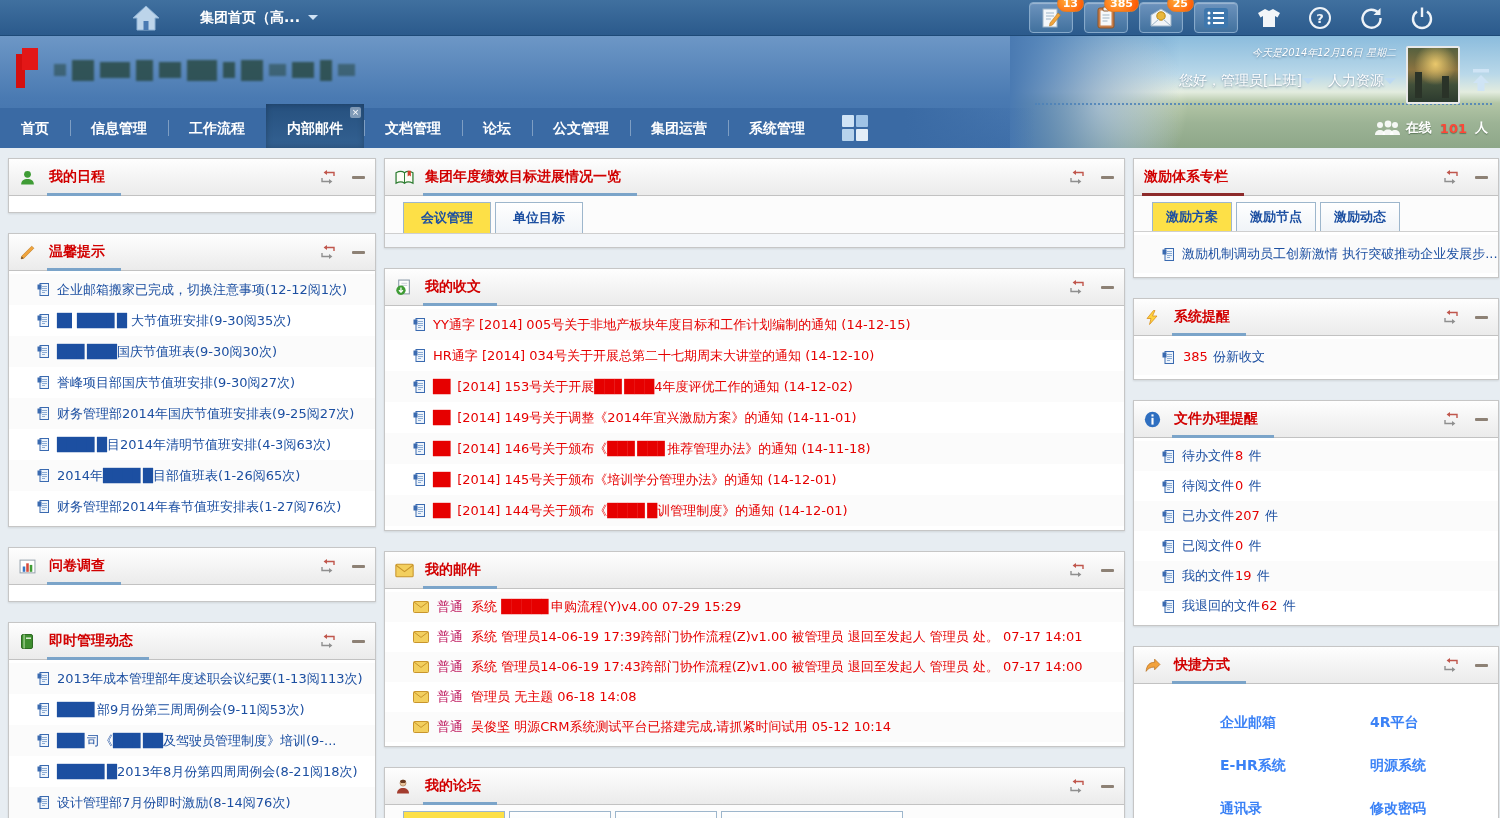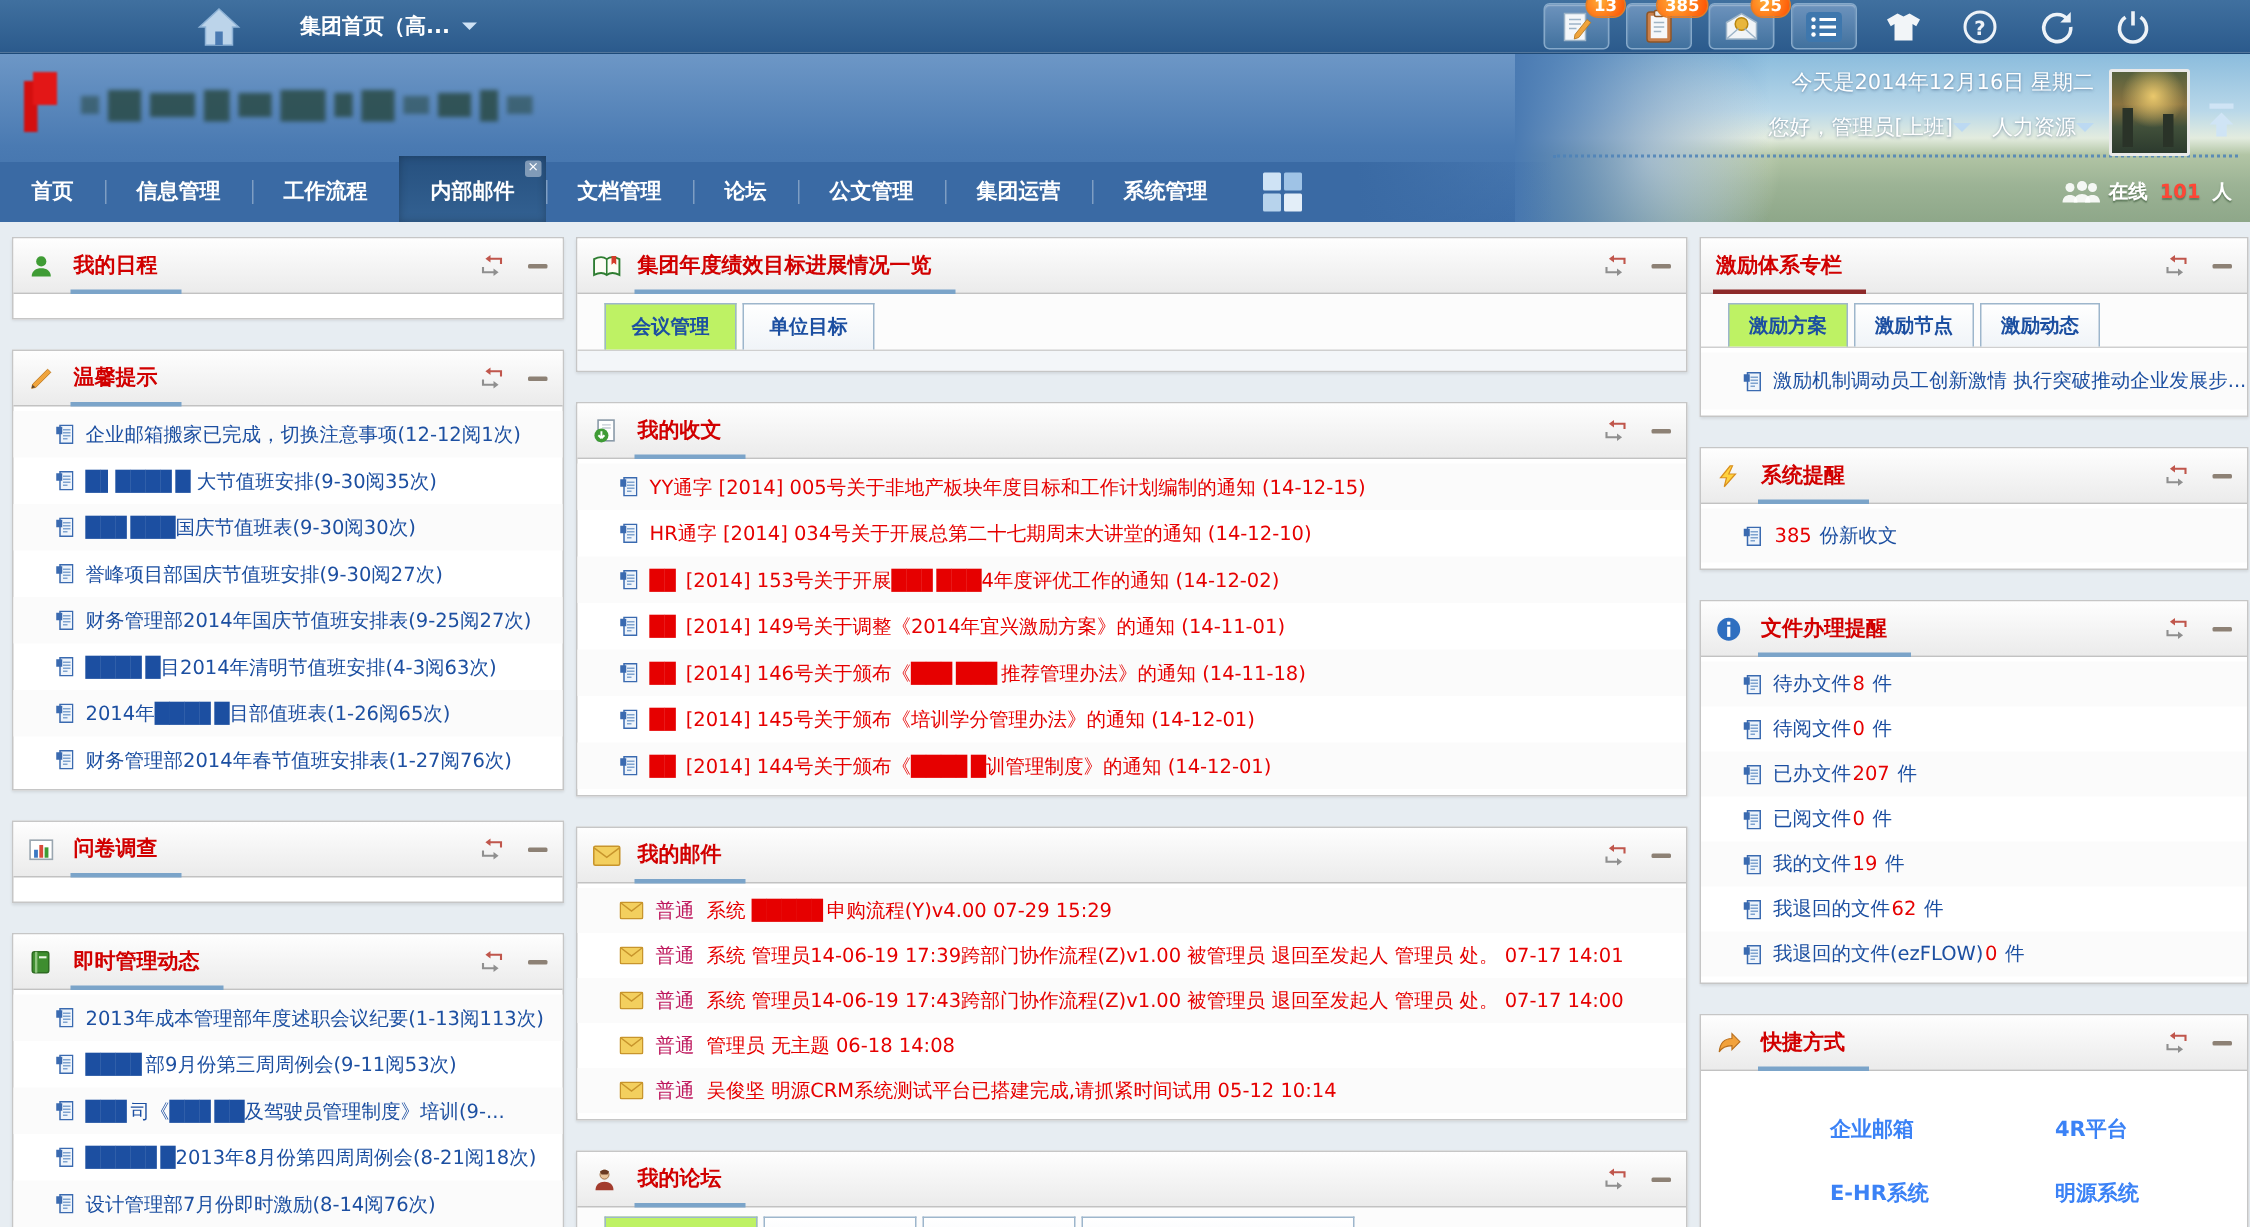--- a/index.html
+++ b/index.html
@@ -46,21 +46,21 @@
   .logo { position:absolute; left:14px; top:12px; display:flex; align-items:center; }
   .logo-mark { position:relative; width:26px; height:44px; filter:blur(.6px); }
   .logo-mark::before { content:""; position:absolute; left:2px; top:6px; width:9px; height:34px; background:#d40f0f; }
   .logo-mark::after  { content:""; position:absolute; left:8px; top:0;  width:16px; height:22px; background:#e31717; }
   .logo-text { display:flex; align-items:center; margin-left:14px; }
   .px { display:inline-block; background:#27473f; opacity:.8; filter:blur(1.3px); height:16px; margin-right:6px; }
   .px.w1{width:12px} .px.w2{width:22px} .px.w3{width:30px} .px.w4{width:17px}
   .px.t{height:21px} .px.s{height:12px; opacity:.55}
 
   .header-info { position:absolute; right:104px; top:10px; text-align:right; color:#fff; z-index:2; text-shadow:0 1px 2px rgba(30,60,100,.5); }
-  .date-line { font-size:14px; }
+  .date-line { font-size:10px;font-style:italic; }
   .user-line { font-size:14px; margin-top:12px; display:flex; align-items:center; justify-content:flex-end; gap:0; }
   .sm-caret { width:0;height:0;border:6px solid transparent;border-top-color:#bcd9f2;margin-top:6px; display:inline-block; cursor:pointer;}
   .thumb {
     position:absolute; right:40px; top:10px; width:54px; height:58px; z-index:2; cursor:pointer;
     border:2px solid #e9e9e9; border-radius:2px;
     background:
       radial-gradient(circle at 55% 30%, rgba(240,205,110,.95) 0%, rgba(240,205,110,0) 45%),
       linear-gradient(180deg,#55603e 0%, #8a7340 40%, #41503a 68%, #2c3a2e 100%);
   }
   .thumb::before { content:""; position:absolute; left:7px; bottom:4px; width:7px; height:26px; background:#2a3328; }
@@ -105,21 +105,21 @@
   .red-list .row a { color:#e60000; }
   .mail-label { color:#be185d; margin-right:8px; }
   .mail-text { color:#e60000 !important; }
   .pre-t, .post-t { color:#1c4fa1; }
   .cnt-t { color:#e60000; padding:0 1px; }
   .empty-body { height:16px; }
   .strip { height:13px; background:#f3f6f9; }
 
   .tab-row { display:flex; gap:4px; padding:6px 0 0 18px; background:#fcfcfc; border-bottom:1px solid #cfcfcf; }
   .tab { border:1px solid #9db6cc; border-bottom:none; padding:6px 17px; font-size:13px; font-weight:bold; color:#1c4fa1; background:linear-gradient(#ffffff,#f0f4f8); cursor:pointer; white-space:nowrap; }
-  .tab.active { background:#bef264; }
+  .tab.active { background:#fde047; }
   .tab-row.small .tab { padding:5px 13px; }
   .tab-row.forum .tab { padding:6px 24px; }
   .tab-row.forum .tab.wide { padding:6px 38px; }
 
   .sc-grid { display:grid; grid-template-columns:150px 150px; row-gap:25px; padding:30px 20px 34px 86px; }
   .sc-grid a { color:#3b82f6; font-weight:bold; font-size:14px; }
 </style>
 </head>
 <body>
 
@@ -958,30 +958,20 @@
             <span class="ditm">
               <svg width="12" height="13" viewBox="0 0 12 13">
                 <rect x="3" y="0.5" width="8.5" height="12" fill="#eef4fb" stroke="#3a6ab0"></rect>
                 <path d="M5 3.5h5M5 5.5h5M5 7.5h5M5 9.5h3" stroke="#7fa3cf" stroke-width=".9"></path>
                 <rect x="0.5" y="1.5" width="4" height="5" fill="#3a6ab0"></rect>
               </svg>
             </span>
             <a><span class="pre-t">我退回的文件</span><span class="cnt-t">62</span><span class="post-t"> 件</span></a>
           </div>
 
-          <div class="row" style="min-height:30px">
-            <span class="ditm">
-              <svg width="12" height="13" viewBox="0 0 12 13">
-                <rect x="3" y="0.5" width="8.5" height="12" fill="#eef4fb" stroke="#3a6ab0"></rect>
-                <path d="M5 3.5h5M5 5.5h5M5 7.5h5M5 9.5h3" stroke="#7fa3cf" stroke-width=".9"></path>
-                <rect x="0.5" y="1.5" width="4" height="5" fill="#3a6ab0"></rect>
-              </svg>
-            </span>
-            <a><span class="pre-t">我退回的文件(ezFLOW)</span><span class="cnt-t">0</span><span class="post-t"> 件</span></a>
-          </div>
         </div>
     </div>
 
     <div class="panel">
       <div class="p-head">
         <span class="p-icon">
           <svg width="17" height="17" viewBox="0 0 16 16">
               <path d="M2 13.5c.5-5.5 3-8.5 8-8.5V2l5 5-5 5V9.5c-4 0-6.5 1.5-8 4z" fill="#f2a23c" stroke="#b86f1e" stroke-width=".7"></path>
             </svg>
         </span>

